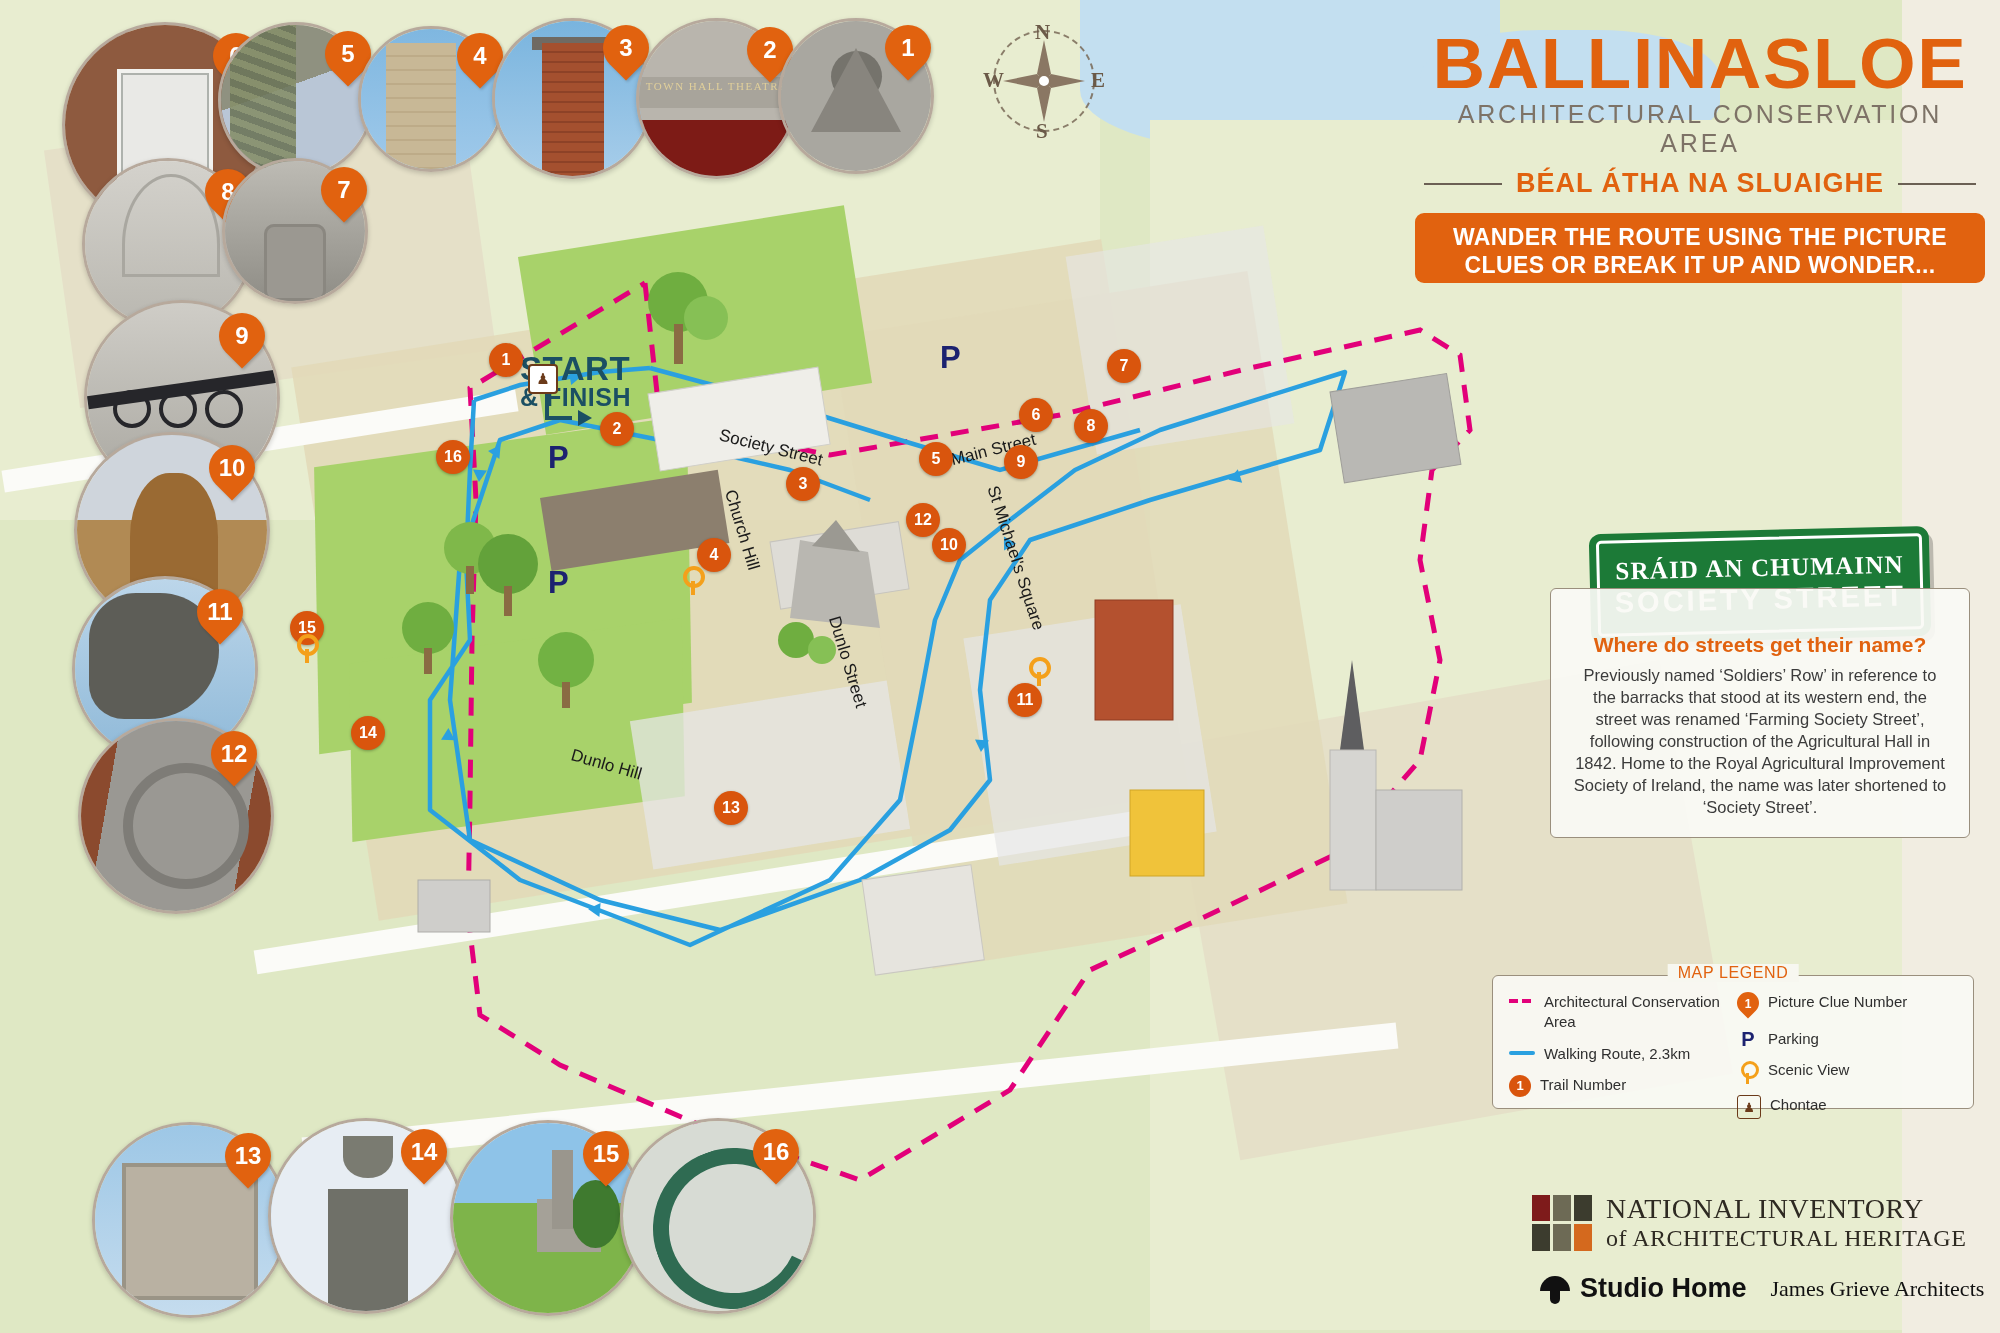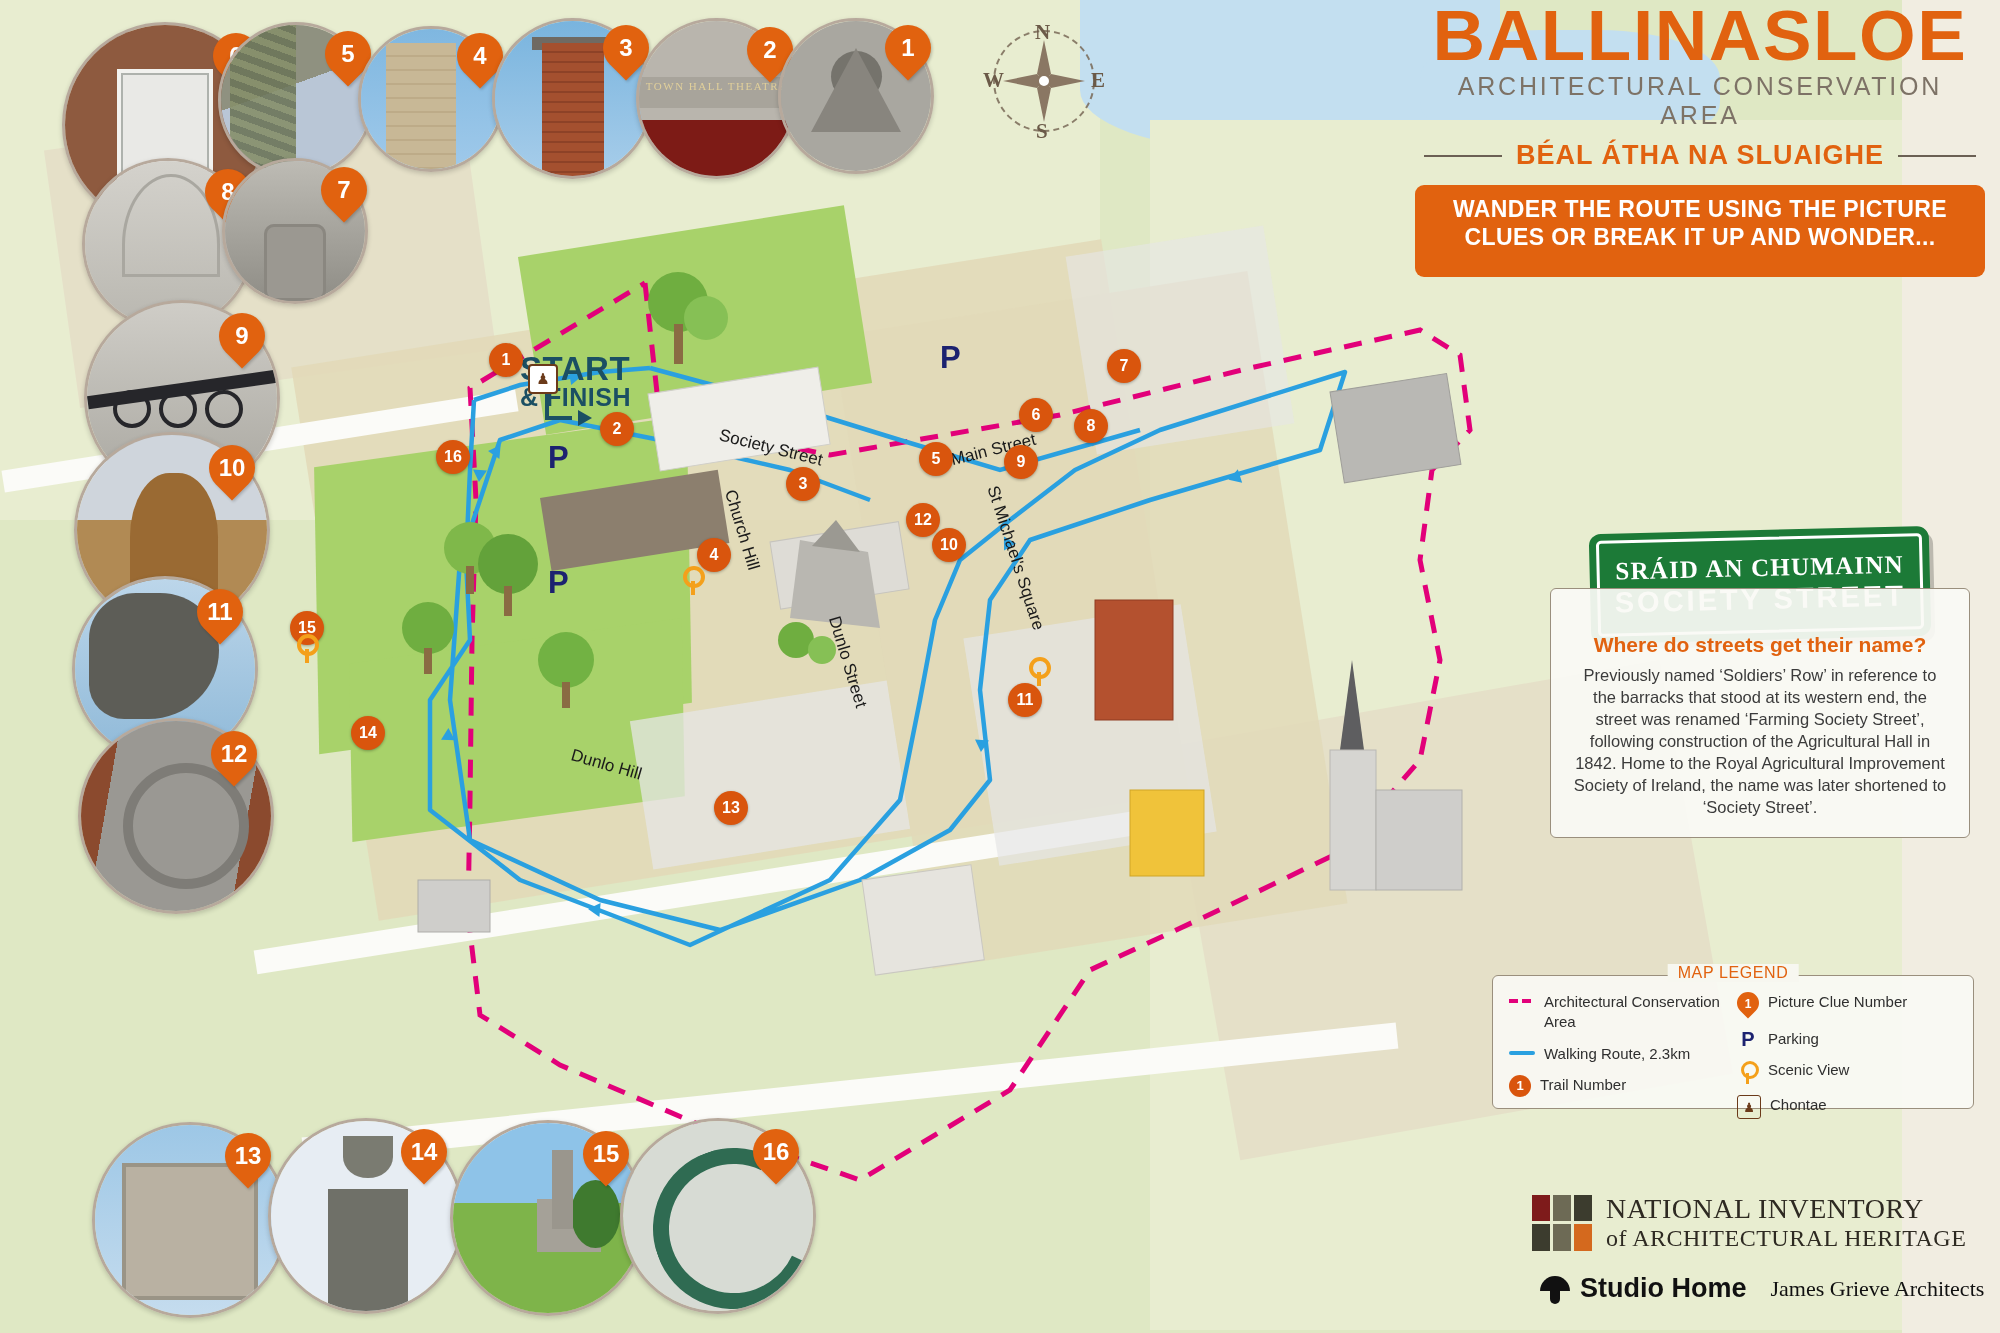--- a/index.html
+++ b/index.html
@@ -17,33 +17,33 @@
   .mapbase .field2{position:absolute;background:#e5e0c8;}
   .mapbase .road{position:absolute;background:#fbfbf8;}
   .mapbase .blk{position:absolute;background:#e6e6e6;}
   .mapbase .tan{position:absolute;background:#e2d9b8;}
   .mapbase .grass{position:absolute;background:#a8d26a;}
 
   
   .rightband{position:absolute;right:0;top:0;width:98px;height:1333px;background:#f1ede1;}
 
   
-  .titleblock{position:absolute;left:1415px;top:4px;width:570px;}
+  .titleblock{position:absolute;left:1415px;top:32px;width:570px;}
   .t-main{font-size:70px;line-height:0.92;font-weight:bold;color:#e1620f;
     letter-spacing:1.5px;text-align:center;transform:scaleX(1.04);
     font-family:"Liberation Sans Narrow","Liberation Sans",sans-serif;}
   .t-sub{font-size:25px;letter-spacing:2.8px;color:#7d7266;text-align:center;
     margin-top:4px;font-family:"Liberation Sans",sans-serif;}
   .t-main2{font-size:64px;line-height:1;font-weight:bold;color:#5a5043;
     letter-spacing:7px;text-align:center;margin-top:2px;
     font-family:"Liberation Sans",sans-serif;}
   .t-rule{display:flex;align-items:center;justify-content:center;gap:14px;margin-top:10px;}
   .t-rule .ln{height:2px;background:#6b6054;flex:0 0 78px;}
   .t-ir{font-size:27px;font-weight:bold;color:#e1620f;letter-spacing:1px;white-space:nowrap;}
-  .t-banner{margin-top:14px;background:#e1620f;border-radius:9px;padding:11px 16px 26px;
+  .t-banner{margin-top:14px;background:#e1620f;border-radius:9px;padding:11px 16px 4px;
     color:#fff;text-align:center;font-weight:bold;font-size:23px;line-height:1.18;letter-spacing:0.4px;}
 
   
   .compass{position:absolute;left:985px;top:22px;width:118px;height:118px;}
   .compass .ring{position:absolute;inset:8px;border:2px dashed #7a6a58;border-radius:50%;opacity:.85;}
   .compass .lbl{position:absolute;color:#6b5a48;font-weight:bold;font-size:21px;
     font-family:"Liberation Serif",serif;}
   .compass .n{left:50px;top:-2px;} .compass .s{left:51px;bottom:-4px;}
   .compass .w{left:-2px;top:46px;} .compass .e{right:-2px;top:46px;}
 

